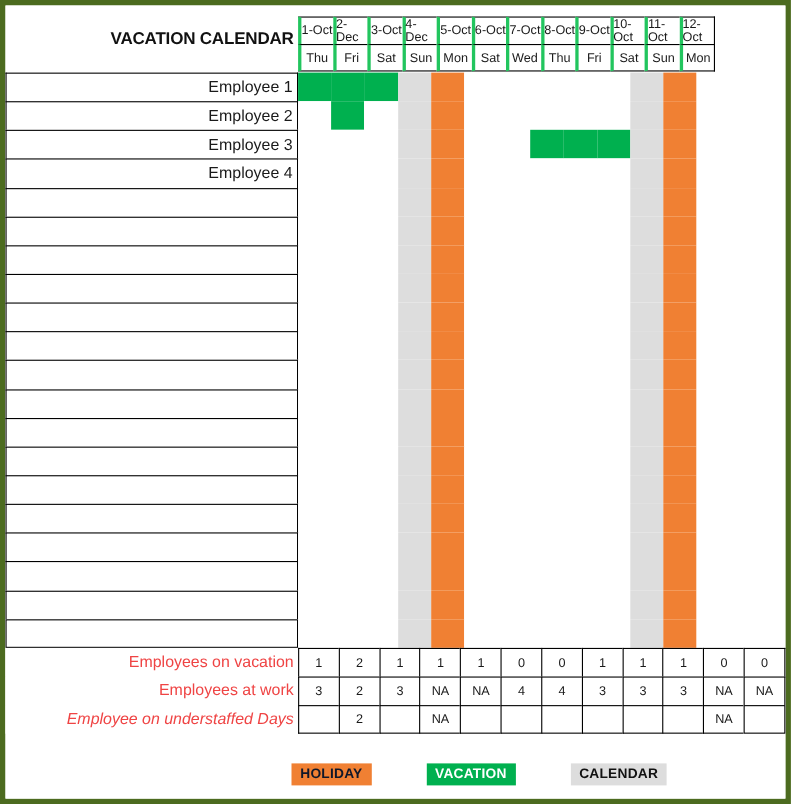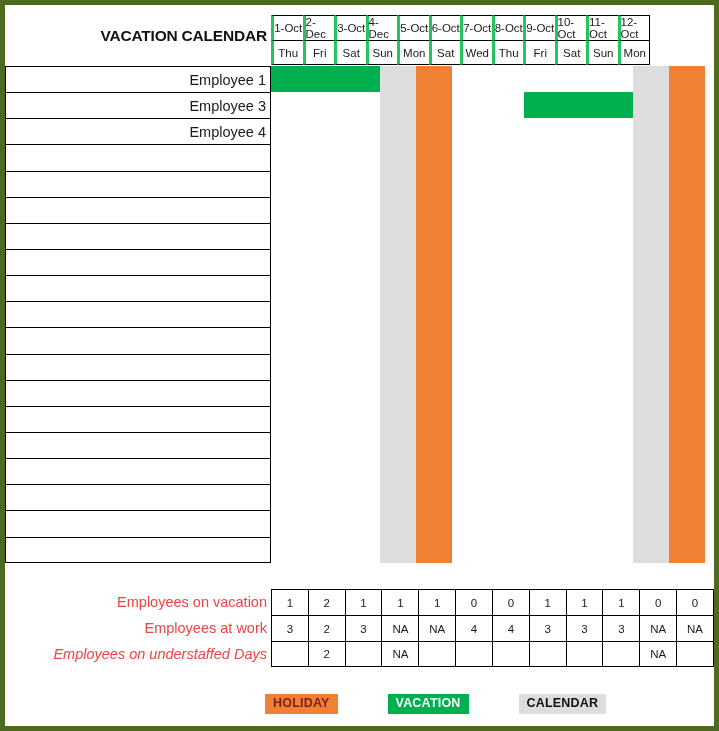--- a/index.html
+++ b/index.html
@@ -82,21 +82,21 @@
   }
   .day-row .hc {
     border-bottom: 1px solid #000;
   }
 
   
   .grid {
     position: absolute;
     left: 0;
     top: 61px;
-    width: 700px;
+    width: 628px;
     height: 523px;
     display: flex;
     flex-direction: column;
   }
   .grow {
     display: flex;
     height: 26.15px;
   }
   .name-cell {
     width: 266px;
@@ -186,21 +186,21 @@
     box-sizing: border-box;
     gap: 50px;
   }
   .chip {
     padding: 3px 8px 4px 8px;
     font-size: 12.5px;
     font-weight: bold;
     letter-spacing: 0.2px;
     line-height: 1;
   }
-  .chip.holiday { background: #f08033; color: #7f1d1d; }
+  .chip.holiday { background: #f08033; color: #0f172a; }
   .chip.vacation { background: #00b04f; color: #ffffff; }
   .chip.weekend { background: #dddddd; color: #111111; }
 </style>
 </head>
 <body>
 
 <div id="app">
   <div class="sheet">
 
     <div class="header-band">
@@ -249,20 +249,37 @@
             <div class="dcell"></div>
             <div class="dcell"></div>
             <div class="dcell"></div>
             <div class="dcell"></div>
             <div class="dcell"></div>
             <div class="dcell weekend"></div>
             <div class="dcell holiday"></div>
           </div>
         </div>
         <div class="grow">
+          <div class="name-cell">Employee 2</div>
+          <div class="days">
+            <div class="dcell"></div>
+            <div class="dcell vac"></div>
+            <div class="dcell"></div>
+            <div class="dcell weekend"></div>
+            <div class="dcell holiday"></div>
+            <div class="dcell"></div>
+            <div class="dcell"></div>
+            <div class="dcell"></div>
+            <div class="dcell"></div>
+            <div class="dcell"></div>
+            <div class="dcell weekend"></div>
+            <div class="dcell holiday"></div>
+          </div>
+        </div>
+        <div class="grow">
           <div class="name-cell">Employee 3</div>
           <div class="days">
             <div class="dcell"></div>
             <div class="dcell"></div>
             <div class="dcell"></div>
             <div class="dcell weekend"></div>
             <div class="dcell holiday"></div>
             <div class="dcell"></div>
             <div class="dcell"></div>
             <div class="dcell vac"></div>
@@ -592,21 +609,21 @@
             <div class="scell">4</div>
             <div class="scell">4</div>
             <div class="scell">3</div>
             <div class="scell">3</div>
             <div class="scell">3</div>
             <div class="scell">NA</div>
             <div class="scell">NA</div>
           </div>
         </div>
         <div class="srow">
-          <div class="slabel italic">Employees on understaffed Days</div>
+          <div class="slabel italic">Employee on understaffed Days</div>
           <div class="svals">
             <div class="scell"></div>
             <div class="scell">2</div>
             <div class="scell"></div>
             <div class="scell">NA</div>
             <div class="scell"></div>
             <div class="scell"></div>
             <div class="scell"></div>
             <div class="scell"></div>
             <div class="scell"></div>

